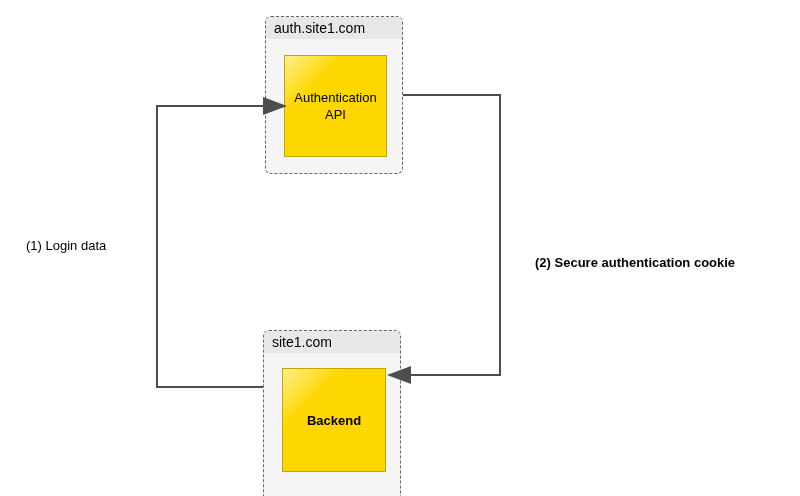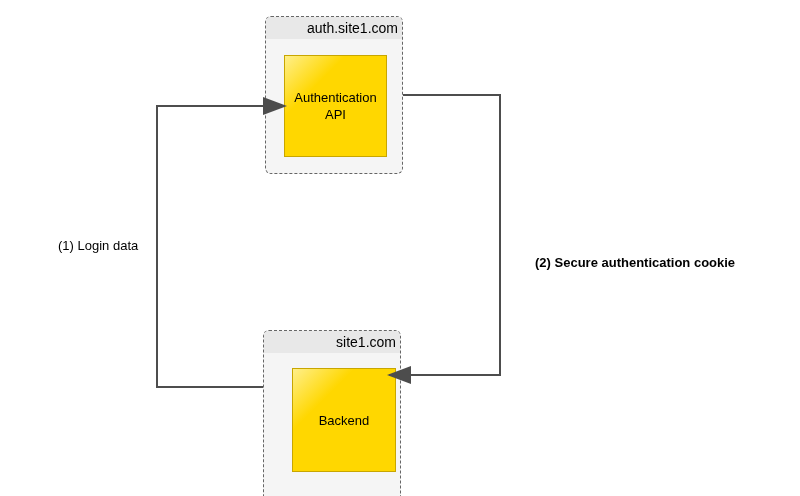--- a/index.html
+++ b/index.html
@@ -31,42 +31,41 @@
     border:1.5px dashed var(--container-border);
     border-radius:6px;
   }
   .container-title{
     position:absolute;
     top:0;left:0;right:0;
     height:22px;
     line-height:22px;
     background:var(--container-header);
     border-radius:4.5px 4.5px 0 0;
-    text-align:right;
     padding-right:4px;
     font-size:14px;
     white-space:nowrap;
     padding-left:8px;
   }
   #auth-container{left:265px;top:16px;width:138px;height:158px;}
   #site-container{left:263px;top:285px;width:138px;height:200px;margin-top:45px;}
   .node{
     position:absolute;
     background:linear-gradient(135deg,#ffef8a 0%,var(--node-fill) 30%);
     border:1px solid var(--node-border);
     display:flex;
     align-items:center;
     justify-content:center;
     text-align:center;
     font-size:13px;
     line-height:17px;
     padding:2px;
   }
   #auth-api-node{left:18px;top:38px;width:103px;height:102px;}
-  #backend-node{left:28px;top:37px;width:104px;height:104px;}
+  #backend-node{left:18px;top:37px;width:104px;height:104px;font-weight:bold;}
   #frontend-node{left:19px;top:154px;width:102px;height:30px;}
   .edge-layer{
     position:absolute;
     left:0;top:0;
     width:800px;
     height:496px;
     pointer-events:none;
   }
   .edge-layer polyline{
     fill:none;
@@ -75,21 +74,21 @@
   }
   .edge-layer marker path{fill:var(--edge);stroke:none;}
   .edge-label{
     position:absolute;
     font-size:13px;
     line-height:15px;
     white-space:nowrap;
     background:var(--background);
     padding:0 2px;
   }
-  #edge-label-1{left:56px;top:238px;text-align:center;}
+  #edge-label-1{left:24px;top:238px;text-align:center;}
   #edge-label-2{left:533px;top:255px;font-weight:bold;}
 </style>
 </head>
 <body>
 
 <div class="canvas">
 
   <div class="container" id="auth-container">
     <div class="container-title">auth.site1.com</div>
     <div class="node" id="auth-api-node">

